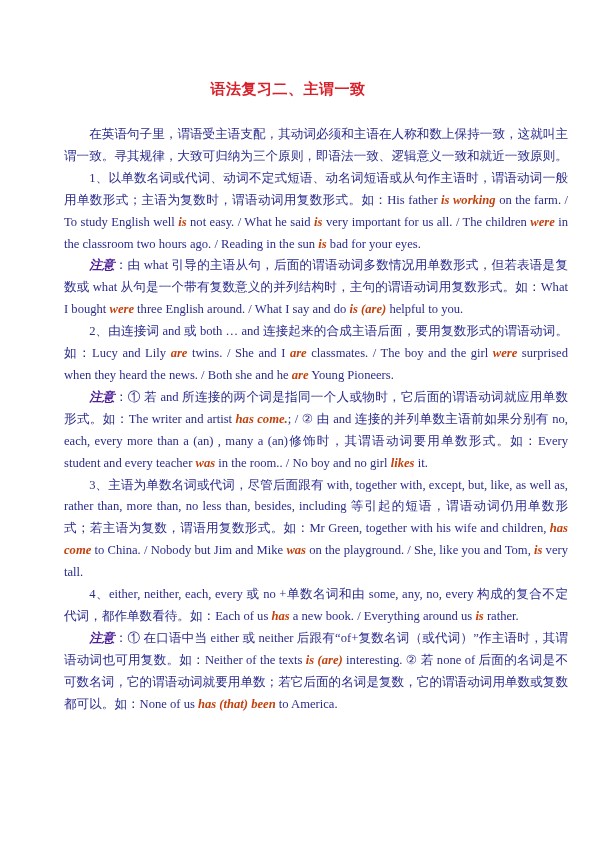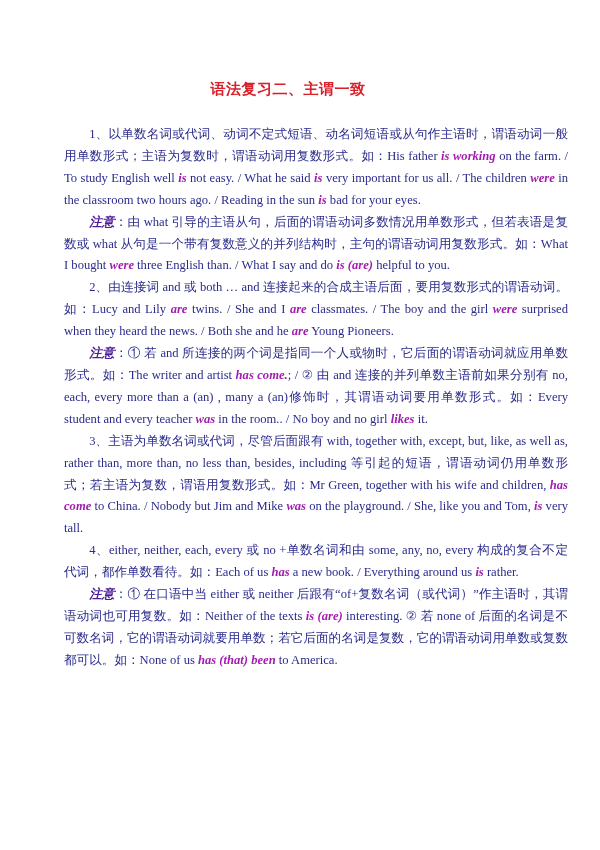--- a/index.html
+++ b/index.html
@@ -15,32 +15,33 @@
     color:#d8202a; letter-spacing:0.5px;
   }
   .body {
     position:absolute; top:124px; left:64px; width:504px;
     font-size:12.6px; line-height:21.9px; text-align:justify;
   }
   .p { margin:0; }
   .indent { text-indent:2em; }
   .sec { font-family:"DejaVu Sans",sans-serif; font-weight:bold; font-size:12.2px; color:#2222aa; }
   .note { font-weight:bold; font-style:italic; color:#4c1d95; }
-  .em { font-weight:bold; font-style:italic; color:#a21caf; }
+  .em { font-weight:bold; font-style:italic; color:#c2410c; }
 </style>
 </head>
 <body>
 
 <div class="page">
   <div class="title">语法复习二、主谓一致</div>
 
   <div class="body">
+    <p class="p indent">在英语句子里，谓语受主语支配，其动词必须和主语在人称和数上保持一致，这就叫主谓一致。寻其规律，大致可归纳为三个原则，即语法一致、逻辑意义一致和就近一致原则。</p>
     <div id="rules">
         <p class="p indent"><span>1、以单数名词或代词、动词不定式短语、动名词短语或从句作主语时，谓语动词一般用单数形式；主语为复数时，谓语动词用复数形式。如：His father </span><span class="em">is working</span><span> on the farm. / To study English well </span><span class="em">is</span><span> not easy. / What he said </span><span class="em">is</span><span> very important for us all. / The children </span><span class="em">were</span><span> in the classroom two hours ago. / Reading in the sun </span><span class="em">is</span><span> bad for your eyes.</span></p>
-        <p class="p indent"><span class="note">注意</span><span>：由 what 引导的主语从句，后面的谓语动词多数情况用单数形式，但若表语是复数或 what 从句是一个带有复数意义的并列结构时，主句的谓语动词用复数形式。如：What I bought </span><span class="em">were</span><span> three English than. / What I say and do </span><span class="em">is (are)</span><span> helpful to you.</span></p>
+        <p class="p indent"><span class="note">注意</span><span>：由 what 引导的主语从句，后面的谓语动词多数情况用单数形式，但若表语是复数或 what 从句是一个带有复数意义的并列结构时，主句的谓语动词用复数形式。如：What I bought </span><span class="em">were</span><span> three English around. / What I say and do </span><span class="em">is (are)</span><span> helpful to you.</span></p>
         <p class="p indent"><span>2、由连接词 and 或 both … and 连接起来的合成主语后面，要用复数形式的谓语动词。如：Lucy and Lily </span><span class="em">are</span><span> twins. / She and I </span><span class="em">are</span><span> classmates. / The boy and the girl </span><span class="em">were</span><span> surprised when they heard the news. / Both she and he </span><span class="em">are</span><span> Young Pioneers.</span></p>
         <p class="p indent"><span class="note">注意</span><span>：① 若 and 所连接的两个词是指同一个人或物时，它后面的谓语动词就应用单数形式。如：The writer and artist </span><span class="em">has come.</span><span>; / ② 由 and 连接的并列单数主语前如果分别有 no, each, every more than a (an) , many a (an)修饰时，其谓语动词要用单数形式。如：Every student and every teacher </span><span class="em">was</span><span> in the room.. / No boy and no girl </span><span class="em">likes</span><span> it.</span></p>
         <p class="p indent"><span>3、主语为单数名词或代词，尽管后面跟有 with, together with, except, but, like, as well as, rather than, more than, no less than, besides, including 等引起的短语，谓语动词仍用单数形式；若主语为复数，谓语用复数形式。如：Mr Green, together with his wife and children, </span><span class="em">has come</span><span> to China. / Nobody but Jim and Mike </span><span class="em">was</span><span> on the playground. / She, like you and Tom, </span><span class="em">is</span><span> very tall.</span></p>
         <p class="p indent"><span>4、either, neither, each, every 或 no +单数名词和由 some, any, no, every 构成的复合不定代词，都作单数看待。如：Each of us </span><span class="em">has</span><span> a new book. / Everything around us </span><span class="em">is</span><span> rather.</span></p>
         <p class="p indent"><span class="note">注意</span><span>：① 在口语中当 either 或 neither 后跟有“of+复数名词（或代词）”作主语时，其谓语动词也可用复数。如：Neither of the texts </span><span class="em">is (are)</span><span> interesting. ② 若 none of 后面的名词是不可数名词，它的谓语动词就要用单数；若它后面的名词是复数，它的谓语动词用单数或复数都可以。如：None of us </span><span class="em">has (that) been</span><span> to America.</span></p>
       </div>
   </div>
 </div>
 
 </body></html>

